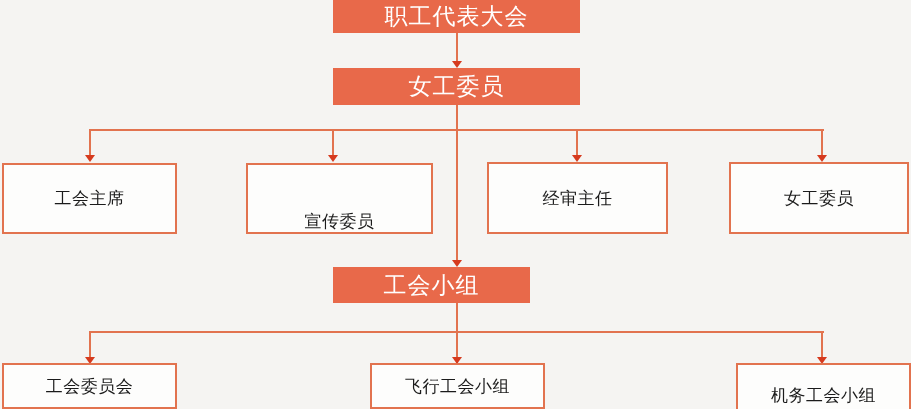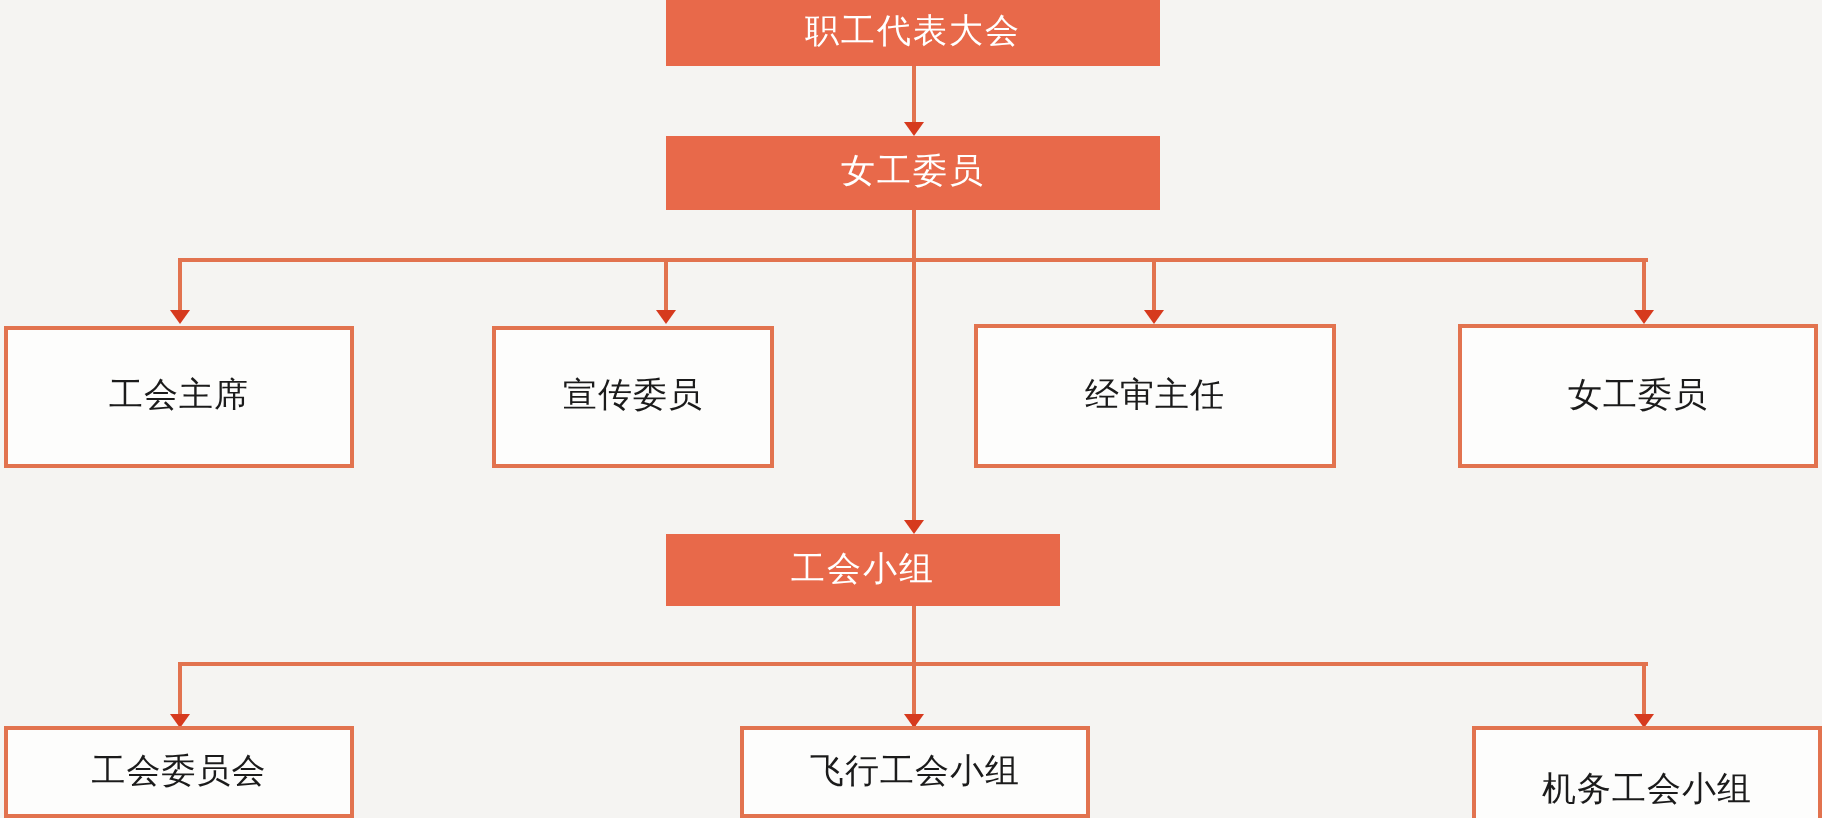--- a/index.html
+++ b/index.html
@@ -27,21 +27,21 @@
     display: flex;
     flex-direction: column;
     align-items: center;
     justify-content: center;
     text-align: center;
     line-height: 1.32;
   }
   .node.filled {
     background: #e8694a;
     color: #ffffff;
-    font-size: 17px;
+    font-size: 23px;
     letter-spacing: 1px;
   }
   .node.outlined {
     background: #fdfdfc;
     border: 2px solid #e2734f;
     color: #1b1b1b;
     font-size: 17px;
     letter-spacing: 0.5px;
   }
   .node .line2 {
@@ -97,21 +97,21 @@
   <div class="conn v" style="left:821px; top:129px; height:26px;"></div>
   <div class="arrow" style="left:817px; top:155px;"></div>
 
   <div class="conn v" style="left:456px; top:105px; height:155px;"></div>
   <div class="arrow" style="left:452px; top:260px;"></div>
 
   <div class="node outlined" style="left:2px; top:163px; width:175px; height:71px;">
     <span>工会主席</span>
   </div>
 
-  <div class="node outlined" style="left:246px; top:163px; width:141px; height:71px;">
+  <div class="node outlined" style="left:246px; top:163px; width:187px; height:71px;justify-content:flex-end;">
     <span>宣传委员</span>
   </div>
 
   <div class="node outlined" style="left:487px; top:162px; width:181px; height:72px;">
     <span class="line2">经审主任</span>
   </div>
 
   <div class="node outlined" style="left:729px; top:162px; width:180px; height:72px;">
     <span class="line1">女工委员</span>
   </div>

